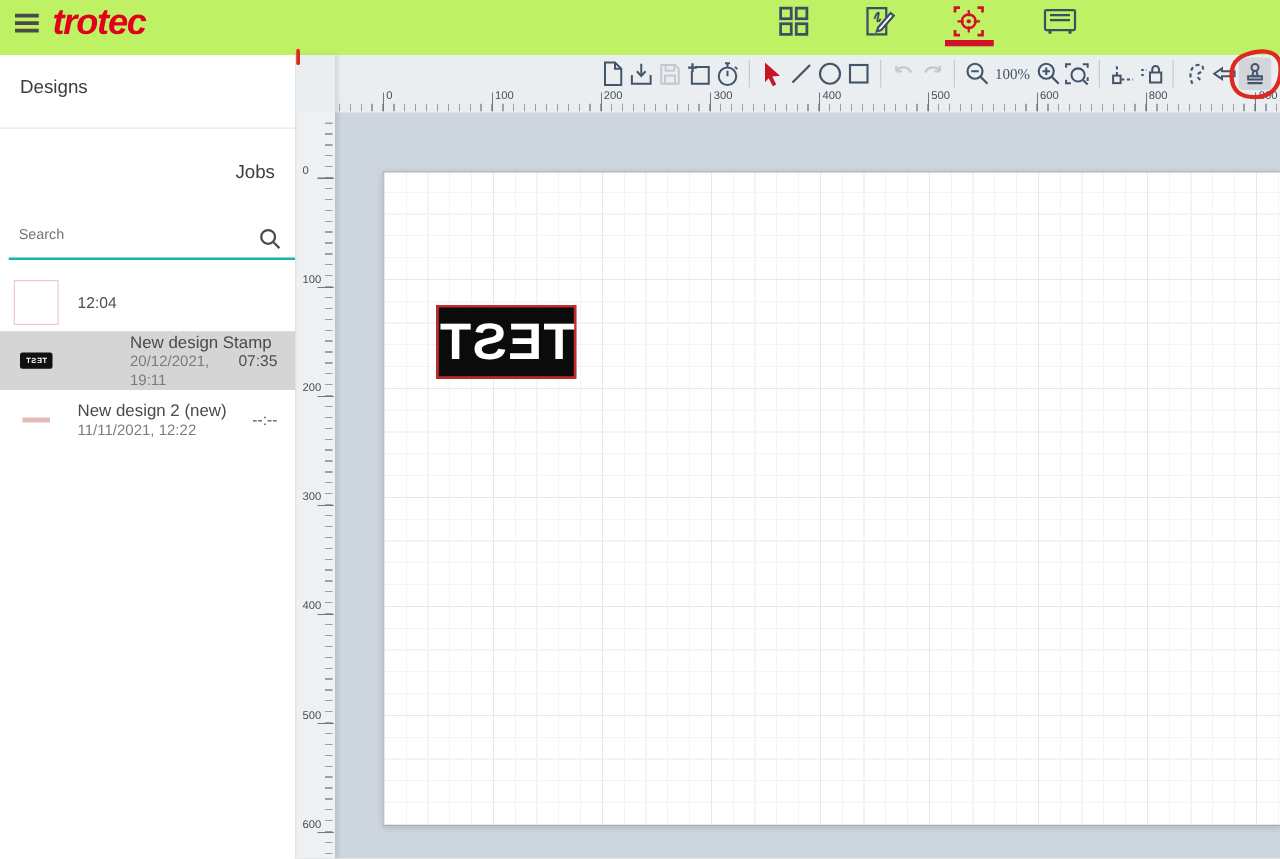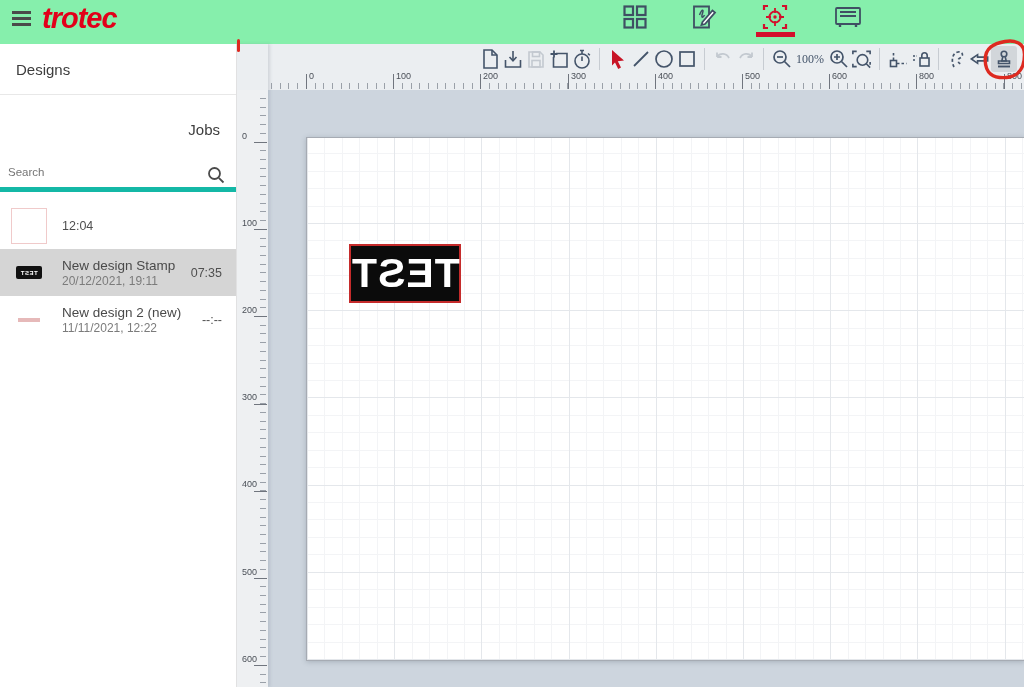--- a/index.html
+++ b/index.html
@@ -1,42 +1,42 @@
 <!DOCTYPE html>
 <html><head>
 <meta charset="utf-8">
 <style>
   * { margin:0; padding:0; box-sizing:border-box; }
   html,body { width:1024px; height:687px; overflow:hidden; background:#fff;
               font-family:"Liberation Sans", sans-serif; }
   body { position:relative; }
 
   
-  .header { position:absolute; left:0; top:0; width:1024px; height:44px; background:#86efac; }
+  .header { position:absolute; left:0; top:0; width:1024px; height:44px; background:#bef264; }
   .hamburger { position:absolute; left:12px; top:11px; width:19px; height:15px; cursor:pointer; }
   .hamburger span { display:block; width:19px; height:2.6px; background:#4a4a4a; margin-bottom:3.4px; }
   .logo { position:absolute; left:42px; top:2px; font-size:29px; font-weight:700; font-style:italic;
           color:#e2001a; letter-spacing:-1px; }
   .nav-icon { position:absolute; top:3px; width:28px; height:28px; cursor:pointer; }
   .nav-underline { position:absolute; left:756px; top:32px; width:39px; height:5px; background:#d40f2c; }
 
   
   .sidebar { position:absolute; left:0; top:44px; width:237px; height:643px; background:#fff;
              border-right:1px solid #e3e3e3; }
-  .side-section { padding:17px 16px 16px 16px; font-size:15px; color:#3d3d3d; }
+  .side-section { padding:17px 16px 24px 16px; font-size:15px; color:#3d3d3d; }
   .side-divider { border-bottom:1px solid #e8e8e8; }
-  .search-row { position:relative; height:32px; margin-top:6px; border-bottom:5px solid #14b8a6; }
+  .search-row { position:relative; height:32px; margin-top:6px; border-bottom:2px solid #14b8a6;margin-left:7px; }
   .search-row input { position:absolute; left:8px; top:6px; width:190px; border:0; outline:0;
                       font-size:11.5px; color:#444; background:transparent;
                       font-family:"Liberation Sans", sans-serif; }
   .search-row svg { position:absolute; right:10px; top:5px; }
   .job-list { margin-top:10px; }
   .job-item { position:relative; height:47px; display:flex; align-items:center; padding:0 10px;
               cursor:pointer; }
-  .job-item.selected { background:#d5d5d5; }
+  .job-item.selected { background:#d5d5d5;gap:42px; }
   .thumb { width:38px; height:38px; display:flex; align-items:center; justify-content:center;
            margin-right:14px; flex:0 0 38px; }
   .thumb-frame { width:36px; height:36px; background:#fff; border:1px solid #f0caca; }
   .thumb-stamp { width:26px; height:13px; background:#111; border-radius:2px; color:#fff;
                  font-size:6px; font-weight:700; display:flex; align-items:center; justify-content:center;
                  transform:scaleX(-1); letter-spacing:.5px; }
   .thumb-line { width:22px; height:4px; background:#e6b9b9; }
   .job-text { flex:1 1 auto; min-width:0; }
   .job-title { font-size:13.5px; color:#4a4a4a; line-height:17px; white-space:nowrap; }
   .job-date  { font-size:12px;  color:#7b7b7b; line-height:15px; }

